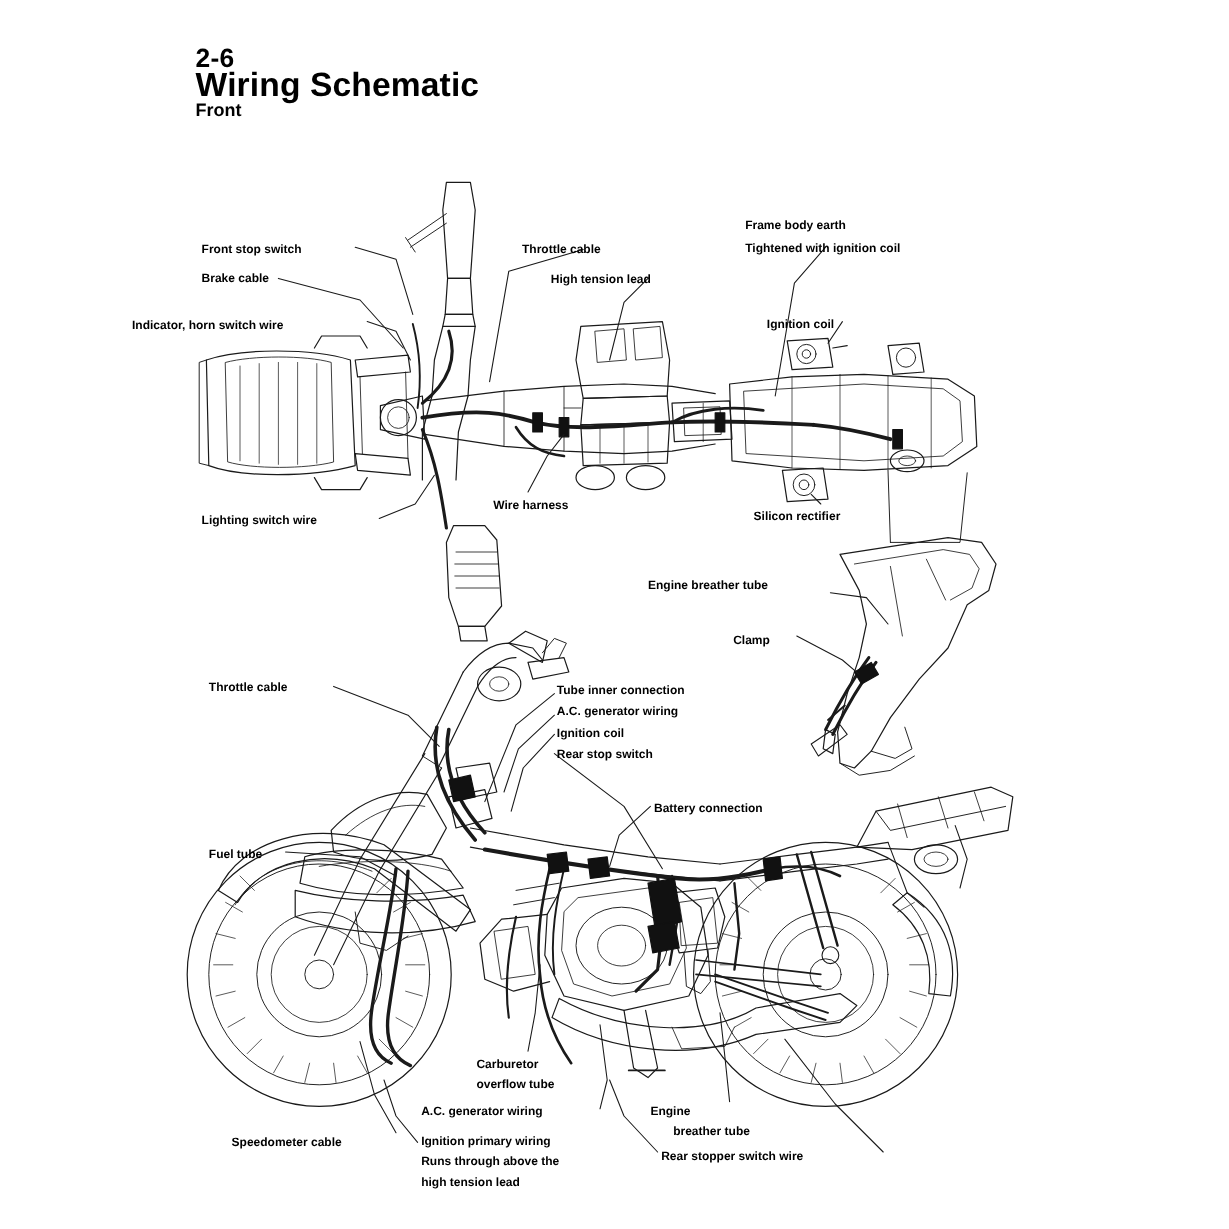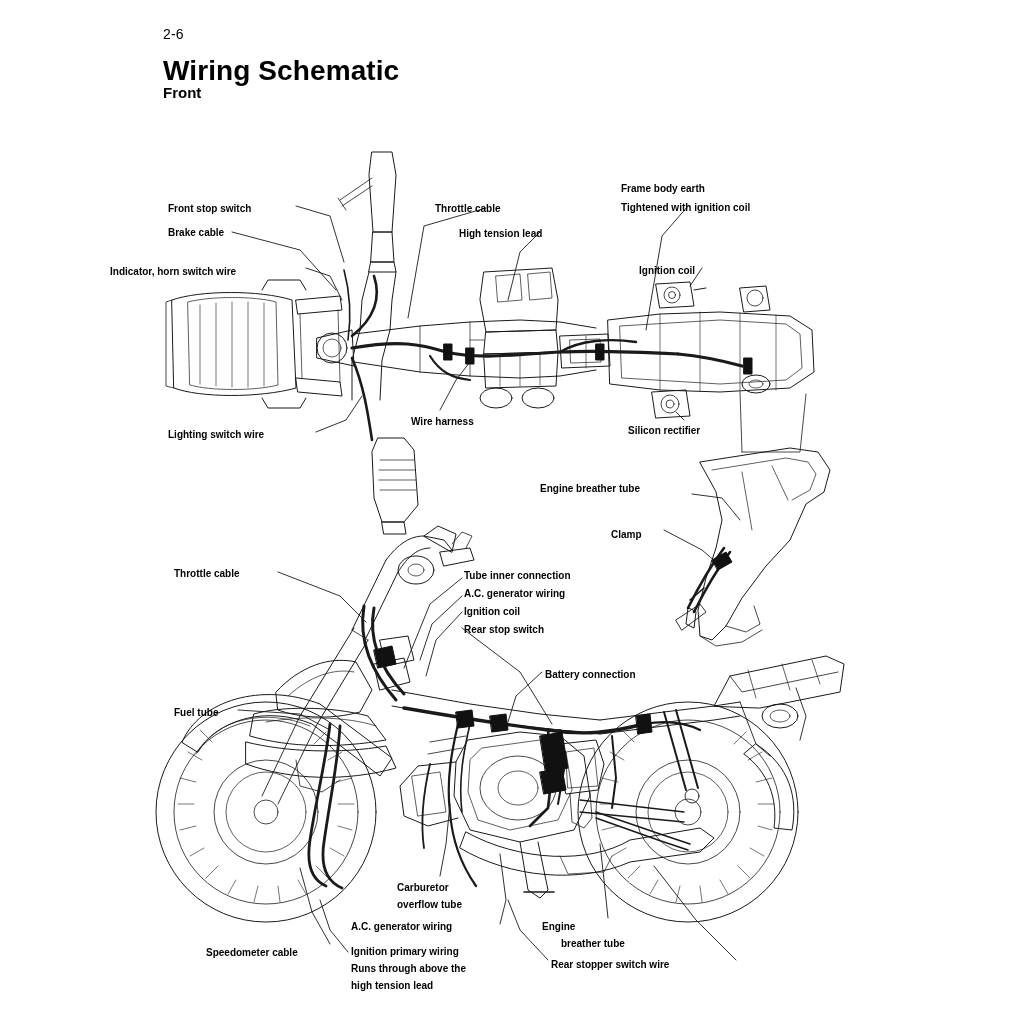--- a/index.html
+++ b/index.html
@@ -19,23 +19,23 @@
     position: absolute;
     left: 0; top: 0;
     width: 1024px;
     height: 1024px;
   }
 
   
   .page-number {
     position: absolute;
     left: 163px;
-    top: 26px;
-    font-size: 14px;
-    font-weight: 400;
+    top: 36px;
+    font-size: 22px;
+    font-weight: 700;
     letter-spacing: 0.2px;
   }
   .doc-title {
     position: absolute;
     left: 163px;
     top: 55px;
     font-size: 28px;
     font-weight: bold;
     letter-spacing: 0.1px;
   }
@@ -405,21 +405,21 @@
   <div class="lbl" style="left:174px; top:566px;">Throttle cable</div>
   <div class="lbl" style="left:174px; top:705px;">Fuel tube</div>
   <div class="lbl" style="left:464px; top:568px;">Tube inner connection</div>
   <div class="lbl" style="left:464px; top:586px;">A.C. generator wiring</div>
   <div class="lbl" style="left:464px; top:604px;">Ignition coil</div>
   <div class="lbl" style="left:464px; top:622px;">Rear stop switch</div>
   <div class="lbl" style="left:545px; top:667px;">Battery connection</div>
   <div class="lbl" style="left:397px; top:880px;">Carburetor</div>
   <div class="lbl" style="left:397px; top:897px;text-align:right;">overflow tube</div>
   <div class="lbl" style="left:351px; top:919px;">A.C. generator wiring</div>
-  <div class="lbl" style="left:206px; top:945px;">Speedometer cable</div>
+  <div class="lbl" style="left:193px; top:945px;">Speedometer cable</div>
   <div class="lbl" style="left:351px; top:944px;">Ignition primary wiring</div>
   <div class="lbl" style="left:351px; top:961px;">Runs through above the</div>
   <div class="lbl" style="left:351px; top:978px;">high tension lead</div>
   <div class="lbl" style="left:530px; top:919px;margin-left:12px;">Engine</div>
   <div class="lbl" style="left:561px; top:936px;">breather tube</div>
   <div class="lbl" style="left:551px; top:957px;">Rear stopper switch wire</div>
 
 </div>
 
 </body></html>

